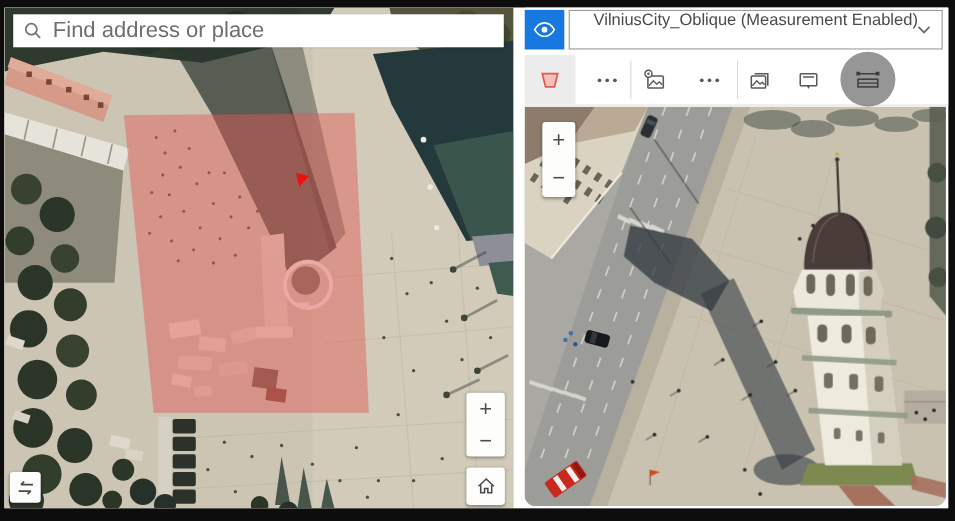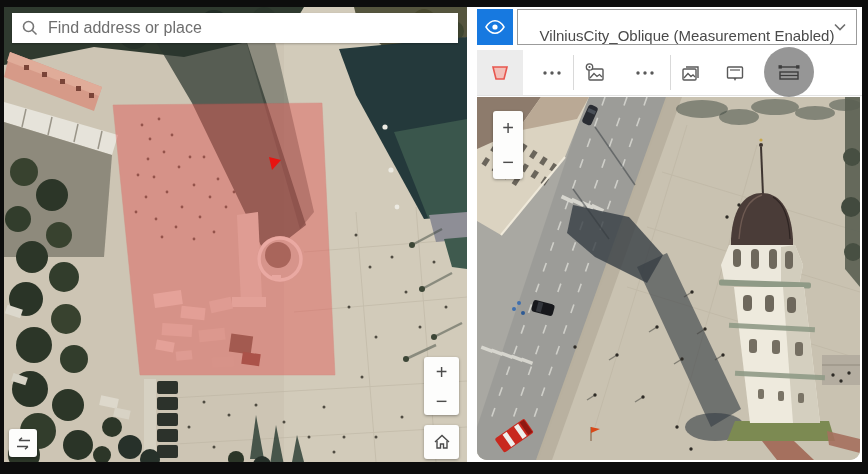--- a/index.html
+++ b/index.html
@@ -7,41 +7,41 @@
   .screen{position:relative;width:868px;height:474px;background:#0d0d0d;overflow:hidden;}
   .inner{position:absolute;left:4px;top:7px;width:858px;height:455px;background:#fff;}
   .left-panel{position:absolute;left:0;top:0;width:463px;height:455px;overflow:hidden;background:#cdc5b3;}
   .divider{position:absolute;left:463px;top:0;width:10px;height:455px;background:#ffffff;cursor:col-resize;}
   .right-panel{position:absolute;left:473px;top:0;width:385px;height:455px;background:#ffffff;}
   .map-art{position:absolute;left:0;top:0;}
   
   .searchbox{position:absolute;left:8px;top:6px;width:446px;height:30px;background:#fff;
     box-shadow:0 1px 2px rgba(0,0,0,.25);display:flex;align-items:center;}
   .searchbox svg{margin:0 8px 0 10px;flex:0 0 auto;}
-  .searchbox input{border:none;outline:none;flex:1;height:100%;font-size:16px;color:#ef4444;background:transparent;}
+  .searchbox input{border:none;outline:none;flex:1;height:100%;font-size:20px;color:#ef4444;background:transparent;}
   .searchbox input::placeholder{color:#6e6e6e;}
   
   .zoomctl{position:absolute;width:35px;background:#fdfdfc;border-radius:3px;
     box-shadow:0 1px 3px rgba(0,0,0,.35);display:flex;flex-direction:column;overflow:hidden;}
   .zoomctl button{border:none;background:transparent;font-size:20px;font-weight:300;color:#4c4c4c;
     height:29px;cursor:pointer;padding:0;line-height:1;}
   .zoomctl .zsep{height:0;}
   .zoomctl.lz{left:420px;top:350px;height:58px;}
   .zoomctl.rz{left:16px;top:14px;width:30px;height:68px;}
   .zoomctl.rz button{height:34px;}
   .sqbtn{position:absolute;width:35px;height:34px;background:#fdfdfc;border:none;border-radius:3px;
     box-shadow:0 1px 3px rgba(0,0,0,.35);display:flex;align-items:center;justify-content:center;cursor:pointer;padding:0;}
   .homebtn{left:420px;top:418px;}
   .swapbtn{left:5px;top:422px;width:28px;height:28px;}
   
   .rp-header{position:absolute;left:0;top:0;width:100%;height:43px;background:#fff;}
   .eyebtn{position:absolute;left:0;top:2px;width:36px;height:36px;background:#1779e0;border:none;
     display:flex;align-items:center;justify-content:center;cursor:pointer;padding:0;}
   .layer-dd{position:absolute;left:40px;top:2px;width:340px;height:36px;background:#fff;
-    border:1px solid #9b9b9b;display:flex;align-items:flex-end;justify-content:center;cursor:pointer;}
+    border:1px solid #9b9b9b;display:flex;align-items:flex-start;justify-content:center;cursor:pointer;}
   .layer-dd span{font-size:15px;color:#4a4a4a;white-space:nowrap;}
   .layer-dd svg{position:absolute;right:10px;top:13px;}
   
   .rp-toolbar{position:absolute;left:0;top:43px;width:100%;height:46px;background:#fff;border-bottom:1px solid #e2e2e2;}
   .tool{position:absolute;top:0;width:46px;height:45px;border:none;background:transparent;display:flex;
     align-items:center;justify-content:center;cursor:pointer;padding:0;}
   .tool.active{background:#ececec;}
   .tsep{position:absolute;top:5px;width:1px;height:35px;background:#d9d9d9;}
   .measure-wrap{position:absolute;left:287px;top:-3px;width:50px;height:50px;border-radius:50%;
     background:rgba(120,120,120,.78);display:flex;align-items:center;justify-content:center;border:none;cursor:pointer;padding:0;}

